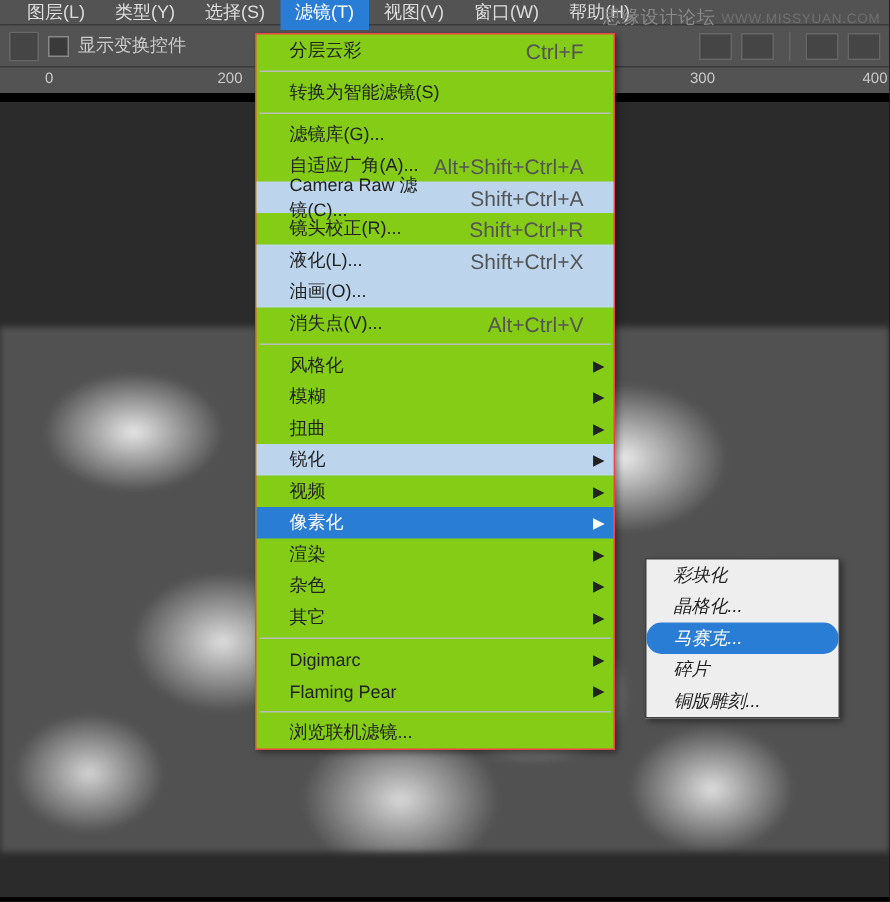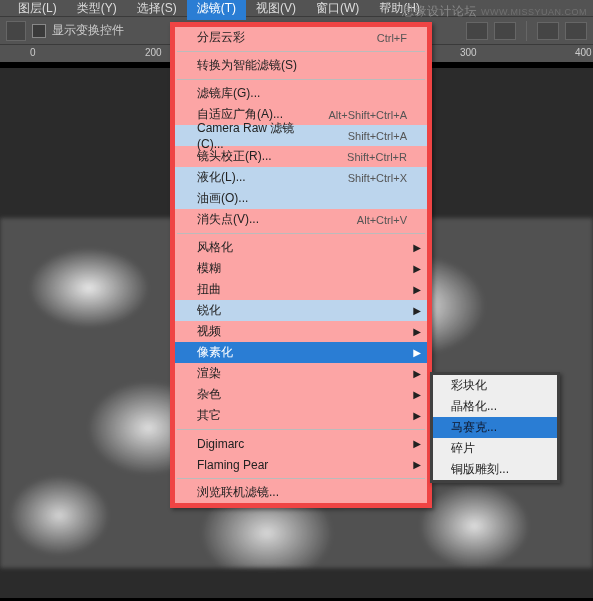--- a/index.html
+++ b/index.html
@@ -28,31 +28,31 @@
     radial-gradient(ellipse 110px 85px at 25% 60%, #d5d5d5 0%, transparent 55%),
     radial-gradient(ellipse 130px 95px at 60% 70%, #cfcfcf 0%, transparent 50%),
     radial-gradient(ellipse 90px 70px at 85% 55%, #d8d8d8 0%, transparent 55%),
     radial-gradient(ellipse 100px 80px at 10% 85%, #ccc 0%, transparent 50%),
     radial-gradient(ellipse 120px 90px at 45% 90%, #d0d0d0 0%, transparent 55%),
     radial-gradient(ellipse 110px 85px at 80% 88%, #d5d5d5 0%, transparent 50%),
     #555;
   filter: blur(2px) contrast(1.1);
 }
 
-.dropdown { position: absolute; top: 22px; left: 170px; width: 262px; background: #fca5a5; border: 5px solid #ef4444; box-shadow: 2px 2px 4px rgba(0,0,0,0.4); }
+.dropdown { position: absolute; top: 22px; left: 170px; width: 240px; background: #84cc16; border: 1px solid #ef4444; box-shadow: 2px 2px 4px rgba(0,0,0,0.4); }
 .dd-item { height: 21px; display: flex; align-items: center; justify-content: space-between; padding: 0 20px 0 22px; color: #222; cursor: pointer; position: relative; }
 .dd-item.recent { background: #bcd5ed; gap: 31px; }
 .dd-item.hover { background: #2a7dd4; color: #fff; }
-.dd-item .shortcut { color: #555; font-size: 11px; }
+.dd-item .shortcut { color: #555; font-size: 14px; }
 .dd-item .arrow { position: absolute; right: 6px; font-size: 10px; }
 .dd-sep { height: 1px; background: #bbb; margin: 3px 2px; }
 
-.submenu { position: absolute; top: 372px; left: 430px; width: 130px; background: #eeeeee; border: 3px solid #404040; box-shadow: 2px 2px 4px rgba(0,0,0,0.4); }
+.submenu { position: absolute; top: 372px; left: 430px; width: 130px; background: #eeeeee; border: 1px solid #404040; box-shadow: 2px 2px 4px rgba(0,0,0,0.4); font-style: italic; }
 .sm-item { height: 21px; display: flex; align-items: center; padding: 0 18px; color: #222; cursor: pointer; }
-.sm-item.hover { background: #2a7dd4; color: #0f172a; }
+.sm-item.hover { background: #2a7dd4; color: #ffffff; border-radius: 10px; }
 
 .watermark { position: absolute; top: 3px; right: 6px; color: #8a8a8a; font-size: 11px; letter-spacing: 0.5px; }
 .watermark .url { font-size: 9px; color: #707070; margin-left: 4px; }
 </style>
 </head>
 <body>
 
 <div class="menubar">
     <div class="menubar-item">图层(L)</div>
     <div class="menubar-item">类型(Y)</div>

